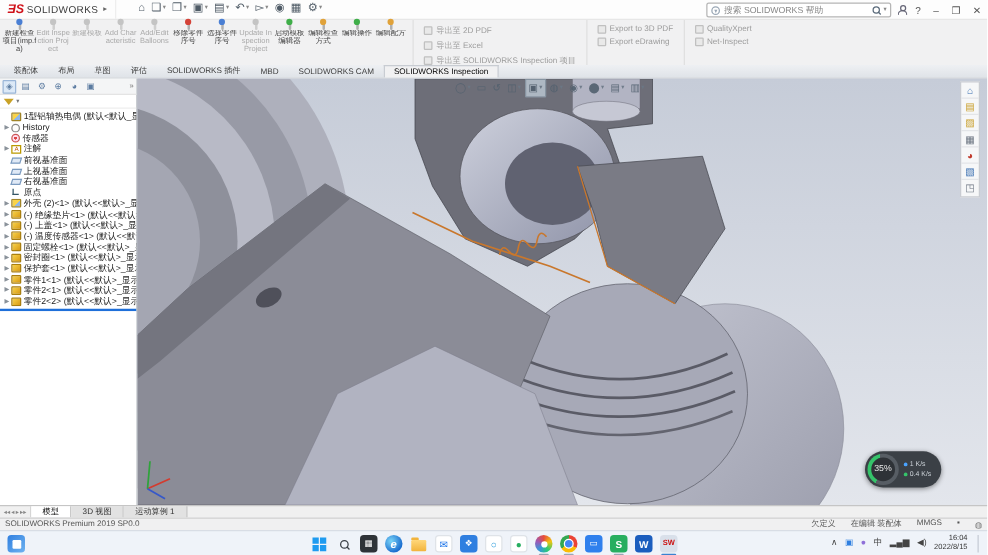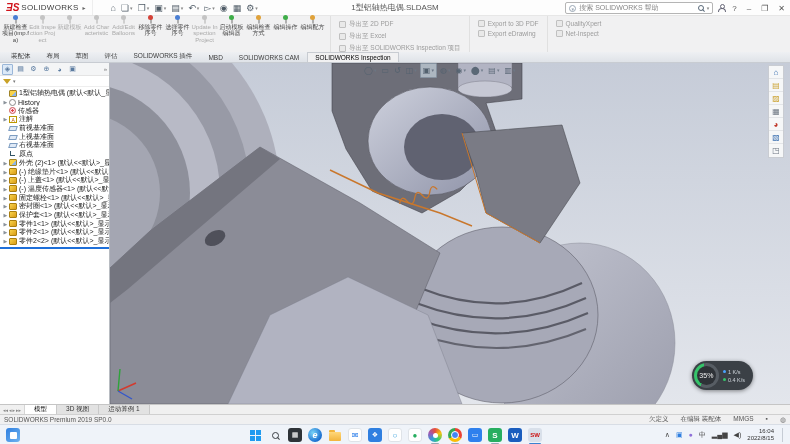--- a/index.html
+++ b/index.html
@@ -1,20 +1,20 @@
 <!DOCTYPE html>
 <html><head>
 <meta charset="utf-8">
 <style>
 *{box-sizing:border-box;margin:0;padding:0}
 body{font-family:"Liberation Sans","DejaVu Sans",sans-serif;}
 .screen{position:relative;width:790px;height:444px;background:#fff;overflow:hidden;font-size:9px;color:#333}
 
 
-.titlebar{position:absolute;top:0;left:0;right:0;height:16px;background:#fdfdfd;border-bottom:1px solid #e7e7e7;display:flex;align-items:center}
+.titlebar{position:absolute;top:0;left:0;right:0;height:16px;background:#fdfdfd;border-bottom:1px solid #e7e7e7;display:flex;align-items:flex-start}
 .logo{display:flex;align-items:center;gap:2px;padding:0 6px;height:100%;border-right:1px solid #eee}
 .logo .dsmark{color:#d0131b;font-weight:bold;font-style:italic;font-size:10px;line-height:10px}
 .logo .brand{font-weight:normal;font-size:8px;color:#3a3a3a;letter-spacing:.3px}
 .logo .flyarr{font-size:6px;color:#666;margin-left:2px}
 .qa{display:flex;align-items:center;gap:1px;margin-left:16px}
 .qabtn{display:flex;align-items:center;padding:1px 2px;color:#4f5b66;font-size:9px;line-height:10px}
 .qabtn .dd{font-size:5px;color:#888;margin-left:1px}
 .doc-title{position:absolute;left:0;right:0;text-align:center;font-size:8px;color:#555;pointer-events:none}
 .tb-right{position:absolute;right:2px;top:1px;display:flex;align-items:center;gap:4px;height:14px}
 .searchbox{display:flex;align-items:center;gap:3px;border:1px solid #b5b5b5;background:#fff;border-radius:2px;height:12px;padding:0 3px;width:148px}
@@ -193,21 +193,20 @@
 
         <span class="qabtn">
           <span>▦</span>
         </span>
 
         <span class="qabtn">
           <span>⚙</span>
           <span class="dd">▾</span>
         </span>
       </div>
-    <div class="doc-title">1型铝轴热电偶.SLDASM</div>
     <div class="tb-right">
       <div class="searchbox">
         <span class="sicon">▾</span>
         <span class="ph">搜索 SOLIDWORKS 帮助</span>
         <span class="mag"></span>
         <span class="dd" style="font-size:5px;color:#888">▾</span>
       </div>
       <span class="person"></span>
       <span class="winbtn">?</span>
       <span class="winbtn">–</span>

